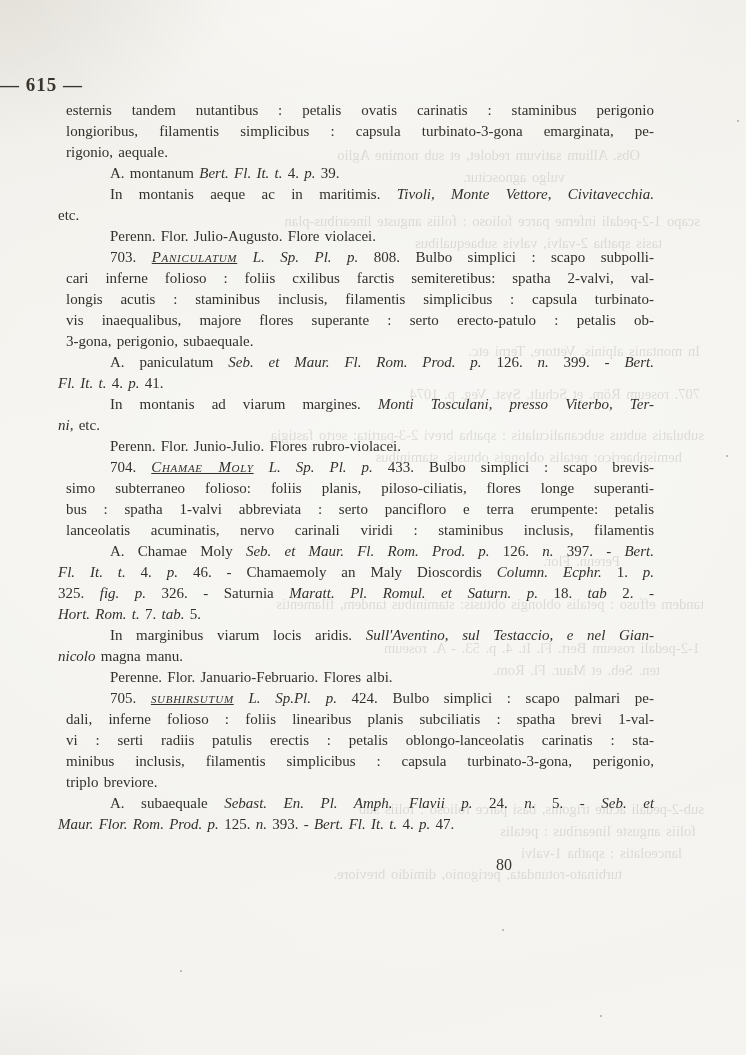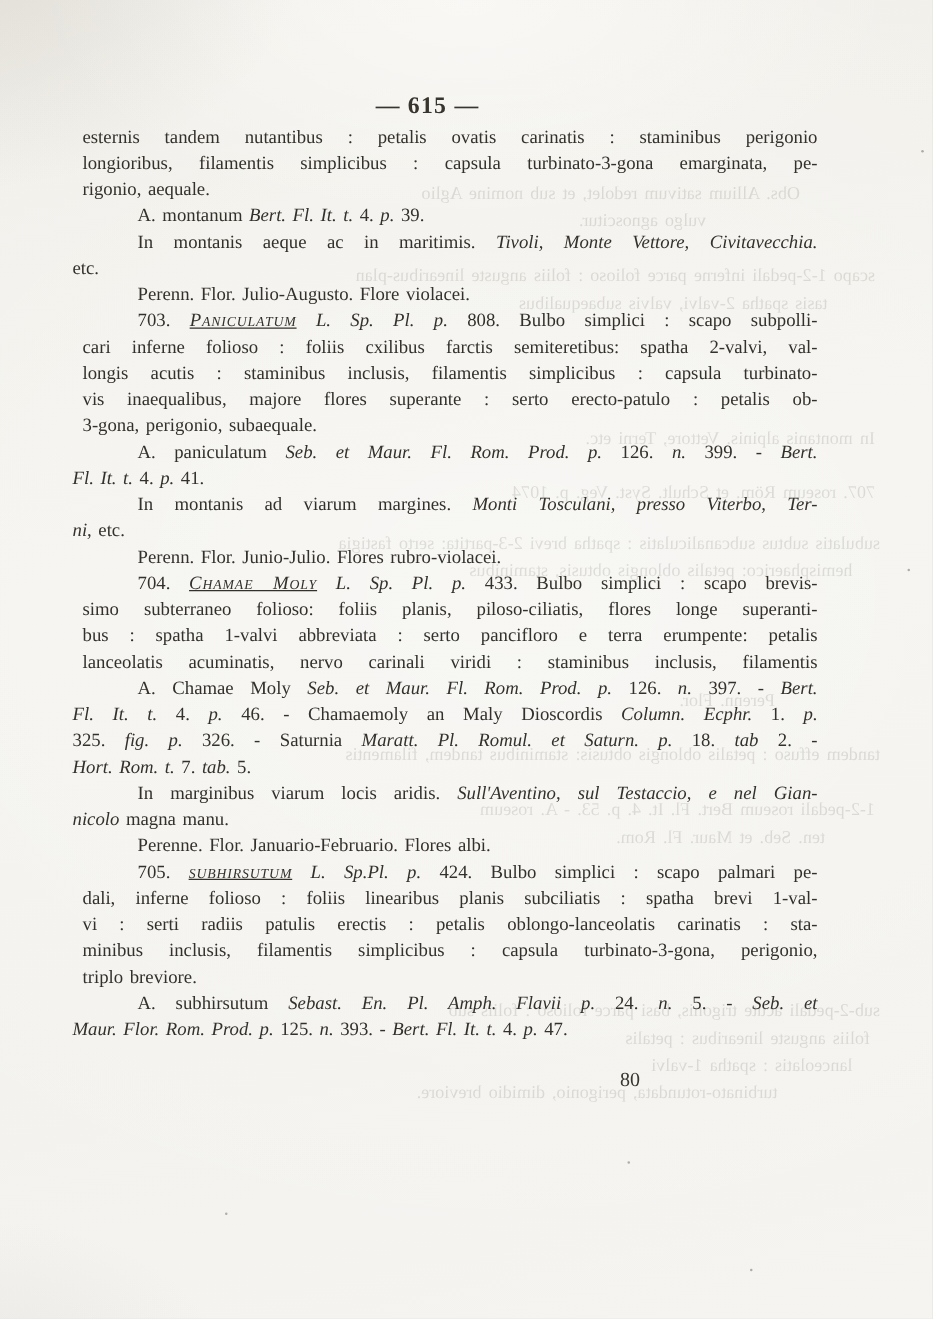--- a/index.html
+++ b/index.html
@@ -19,21 +19,20 @@
       radial-gradient(ellipse 900px 700px at 55% 45%, rgba(255, 255, 255, 0.35), rgba(255, 255, 255, 0) 80%),
       linear-gradient(168deg, #f1efe9 0%, #f4f3ef 40%, #f3f2ee 70%, #f5f4f1 100%);
     font-family: "Liberation Serif", serif;
     color: #34312b;
   }
   .page-header {
     position: absolute;
     top: 74px;
     left: 0;
     width: 684px;
-    text-align: center;
     font-size: 19px;
     font-weight: bold;
     letter-spacing: 1px;
     color: #38352e;
   }
   .text-block {
     position: absolute;
     left: 66px;
     top: 100px;
     width: 588px;
@@ -175,18 +174,18 @@
         <div class="line indent"><span>Perenne. Flor. Januario-Februario. Flores albi.</span></div>
       </div>
       <div class="para">
         <div class="line justify indent"><span>705. </span><span class="sc">subhirsutum</span><span class="i"> L. Sp.Pl. p. </span><span>424. </span><span>Bulbo simplici : scapo palmari pe-</span></div>
         <div class="line justify"><span>dali, inferne folioso : foliis linearibus planis subciliatis : spatha brevi 1-val-</span></div>
         <div class="line justify"><span>vi : serti radiis patulis erectis : petalis oblongo-lanceolatis carinatis : sta-</span></div>
         <div class="line justify"><span>minibus inclusis, filamentis simplicibus : capsula turbinato-3-gona, perigonio,</span></div>
         <div class="line"><span>triplo breviore.</span></div>
       </div>
       <div class="para">
-        <div class="line justify indent"><span>A. subhirsutum </span><span class="i">Sebast. En. Pl. Amph. Flavii p. </span><span>24. </span><span class="i">n. </span><span>5. - </span><span class="i">Seb. et</span></div>
+        <div class="line justify indent"><span>A. subaequale </span><span class="i">Sebast. En. Pl. Amph. Flavii p. </span><span>24. </span><span class="i">n. </span><span>5. - </span><span class="i">Seb. et</span></div>
         <div class="line outdent"><span class="i">Maur. Flor. Rom. Prod. p. </span><span>125. </span><span class="i">n. </span><span>393. - </span><span class="i">Bert. Fl. It. t. </span><span>4. </span><span class="i">p. </span><span>47.</span></div>
       </div>
     </div>
   <div class="signature">80</div>
 </div>
 
 </body></html>

